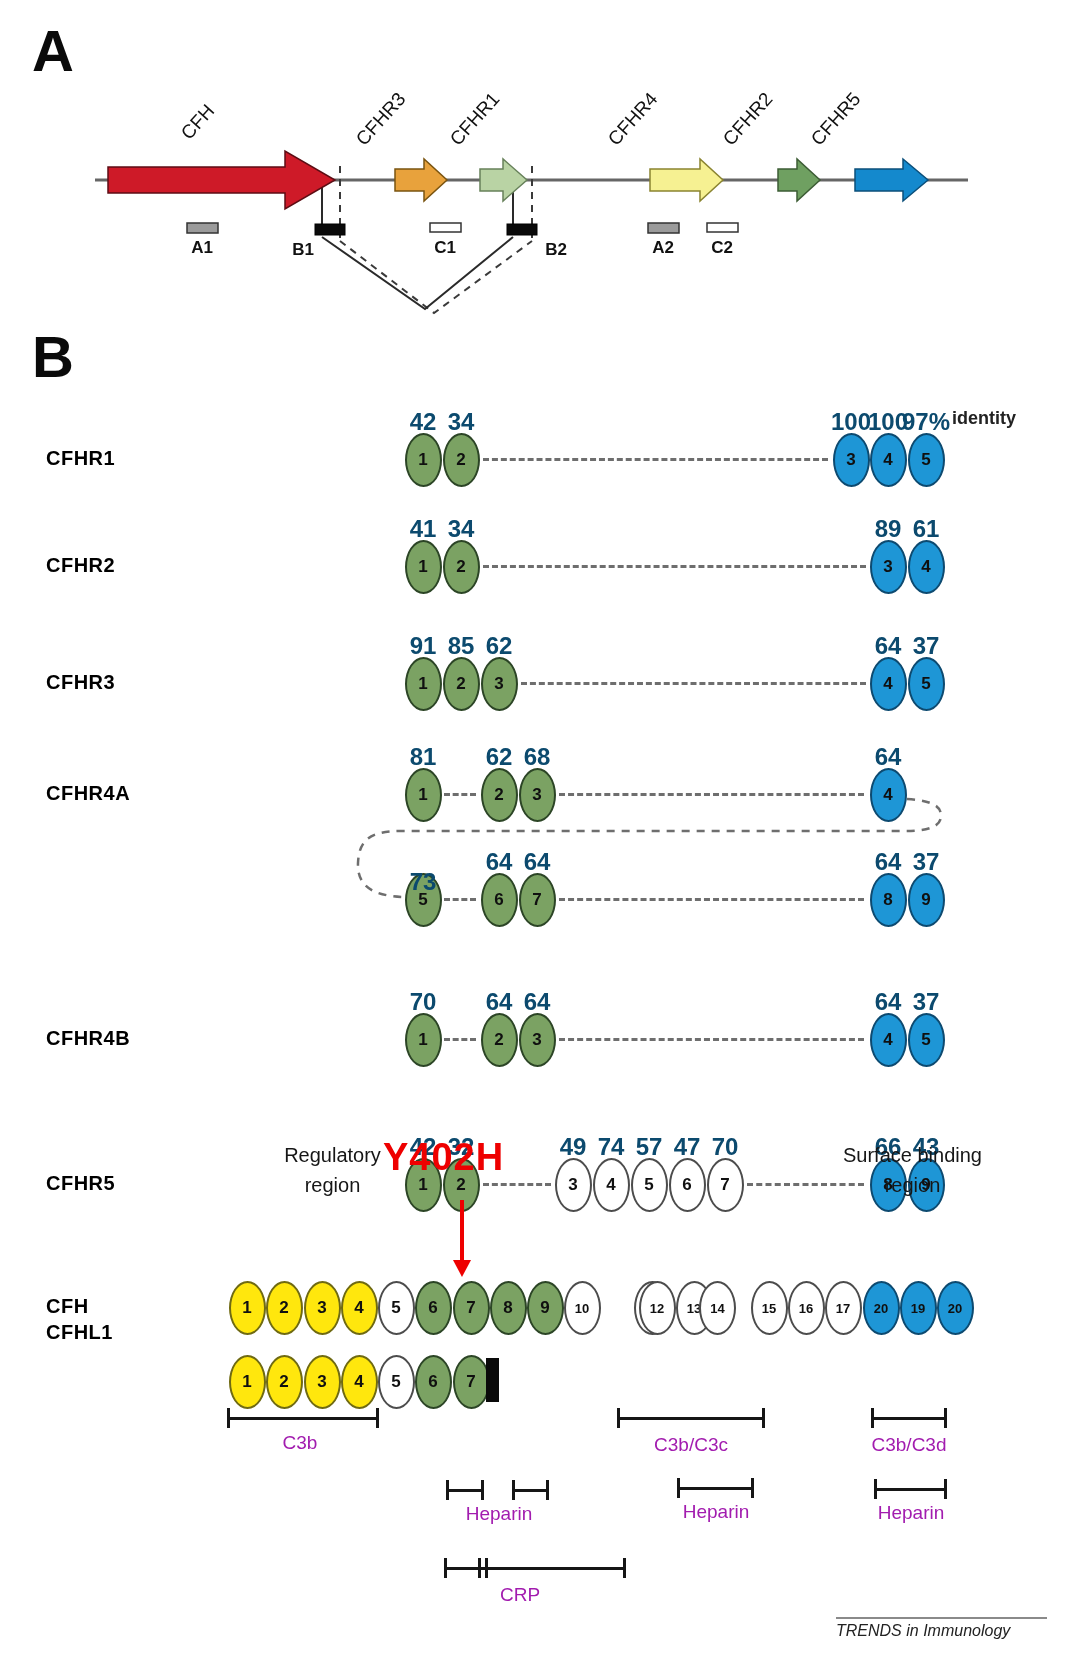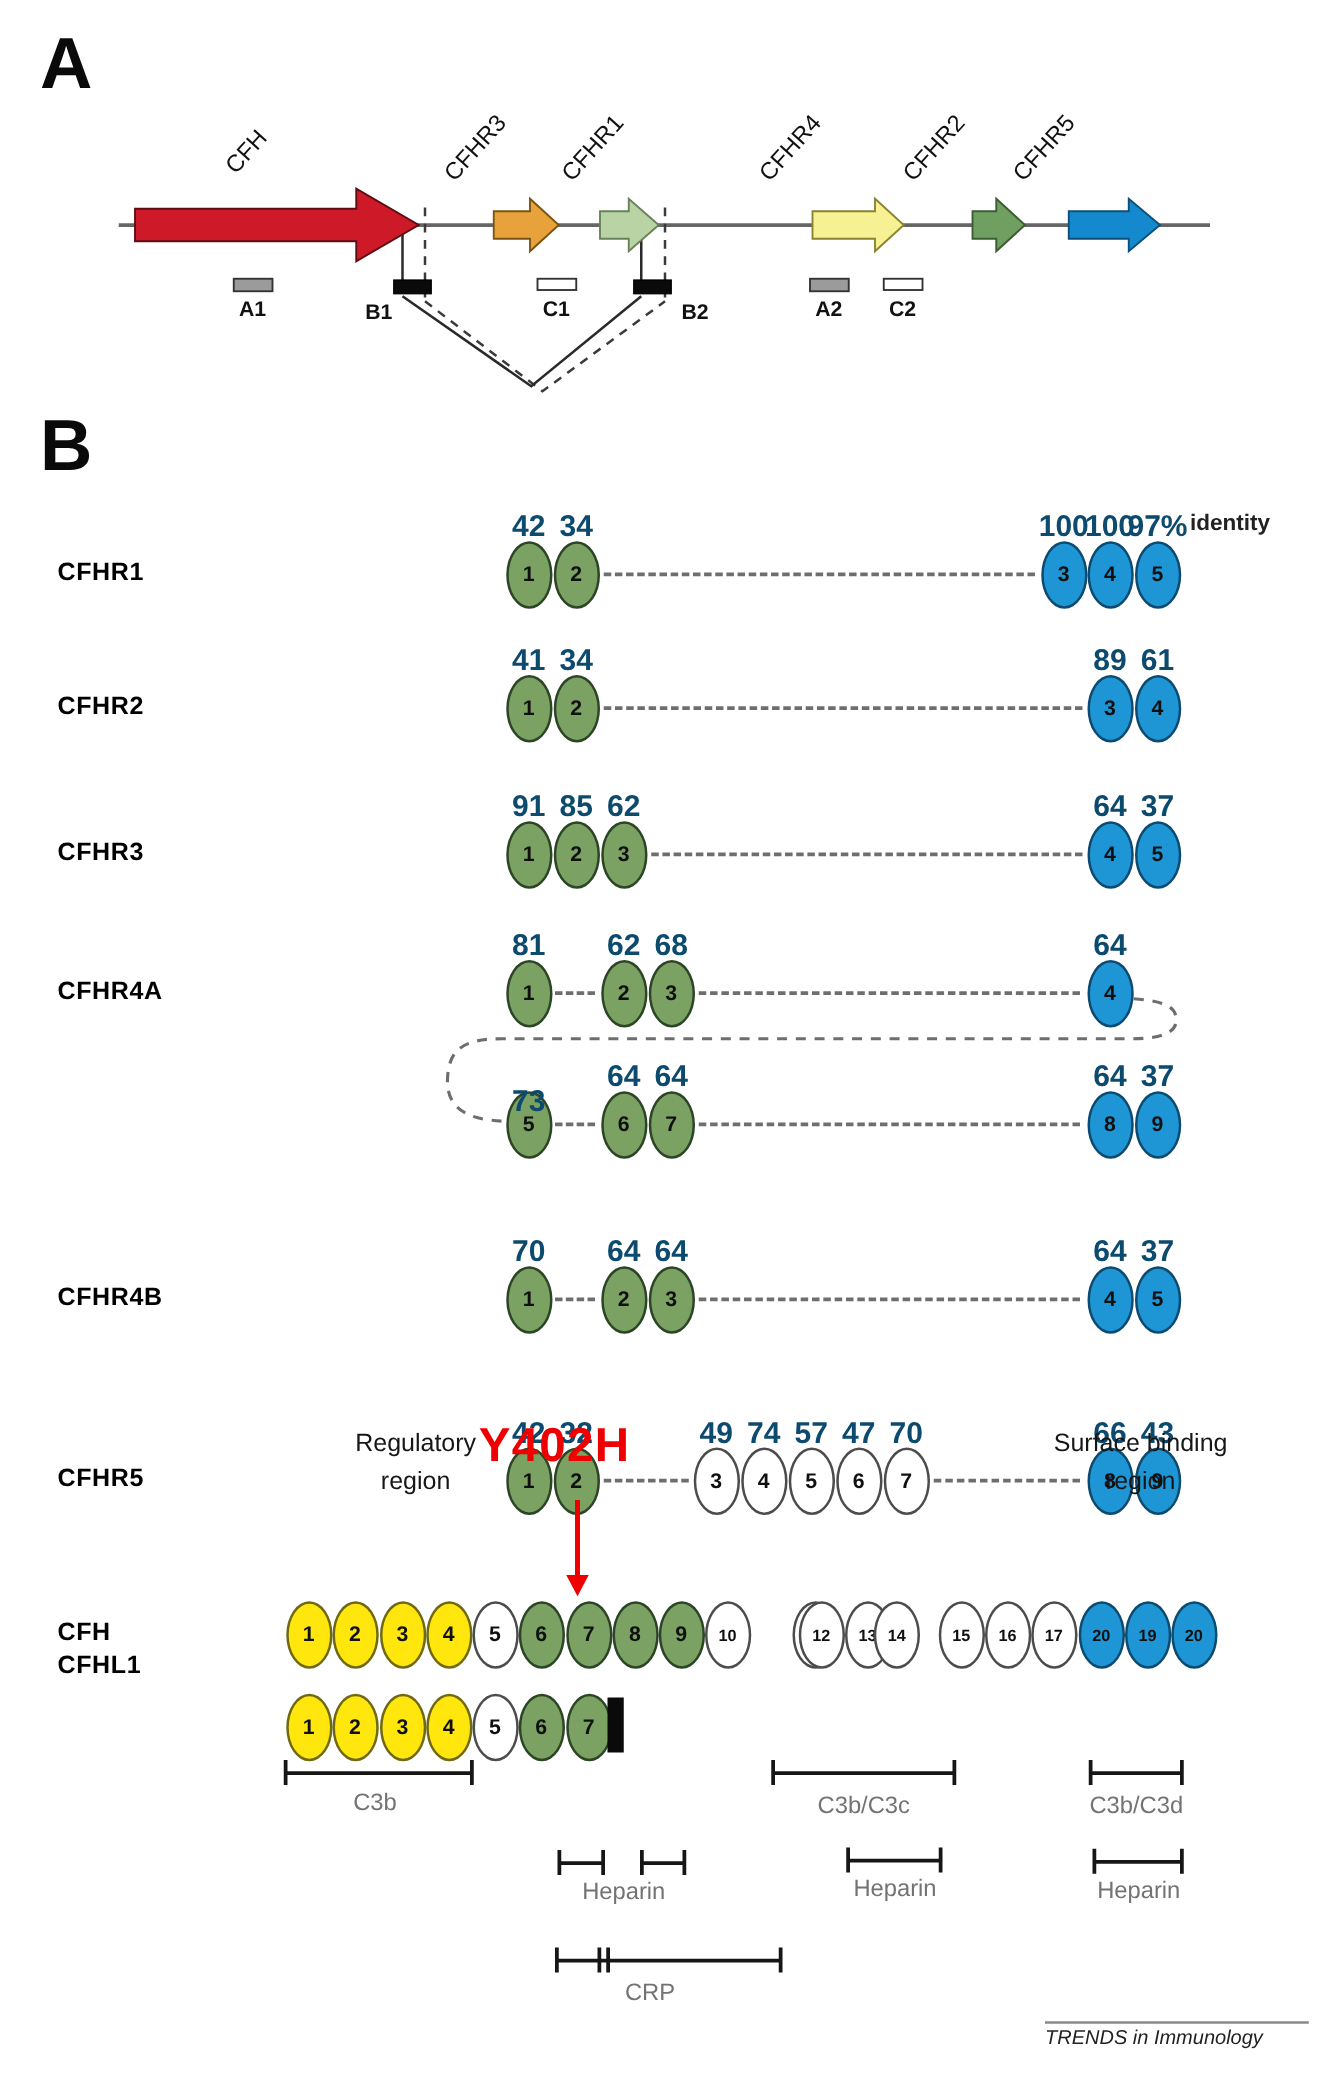--- a/index.html
+++ b/index.html
@@ -22,21 +22,21 @@
   .c-g{background:#7ba263;border-color:#2c4526;}
   .c-b{background:#1e96d6;border-color:#0d4a70;}
   .c-w{background:#ffffff;border-color:#4c4c4c;}
   .c-y{background:#ffe70d;border-color:#6f6a12;}
   .pct{position:absolute;width:48px;text-align:center;font-size:24px;font-weight:700;color:#0c4a6e;}
   .dash{position:absolute;border-top:3px dashed #6e6e6e;height:0;}
   .identity-label{font-size:18px;font-weight:600;color:#222;white-space:nowrap;}
   .tail{position:absolute;background:#0a0a0a;}
   .bracket-line{position:absolute;height:3px;background:#161616;}
   .bracket-tick{position:absolute;width:3px;background:#161616;}
-  .bracket-label{position:absolute;font-size:19px;color:#737373;text-align:center;white-space:nowrap;}
+  .bracket-label{position:absolute;font-size:19px;color:#a21caf;text-align:center;white-space:nowrap;}
   .region-label{font-size:20px;color:#161616;text-align:center;line-height:1.5;}
   .mutation{font-size:38px;font-weight:800;letter-spacing:1px;}
   .footer-line{position:absolute;height:2px;background:#8a8a8a;}
   .footer-text{font-size:16px;font-style:italic;color:#222;white-space:nowrap;}
 </style>
 </head>
 <body>
 
 <div id="fig">
 

